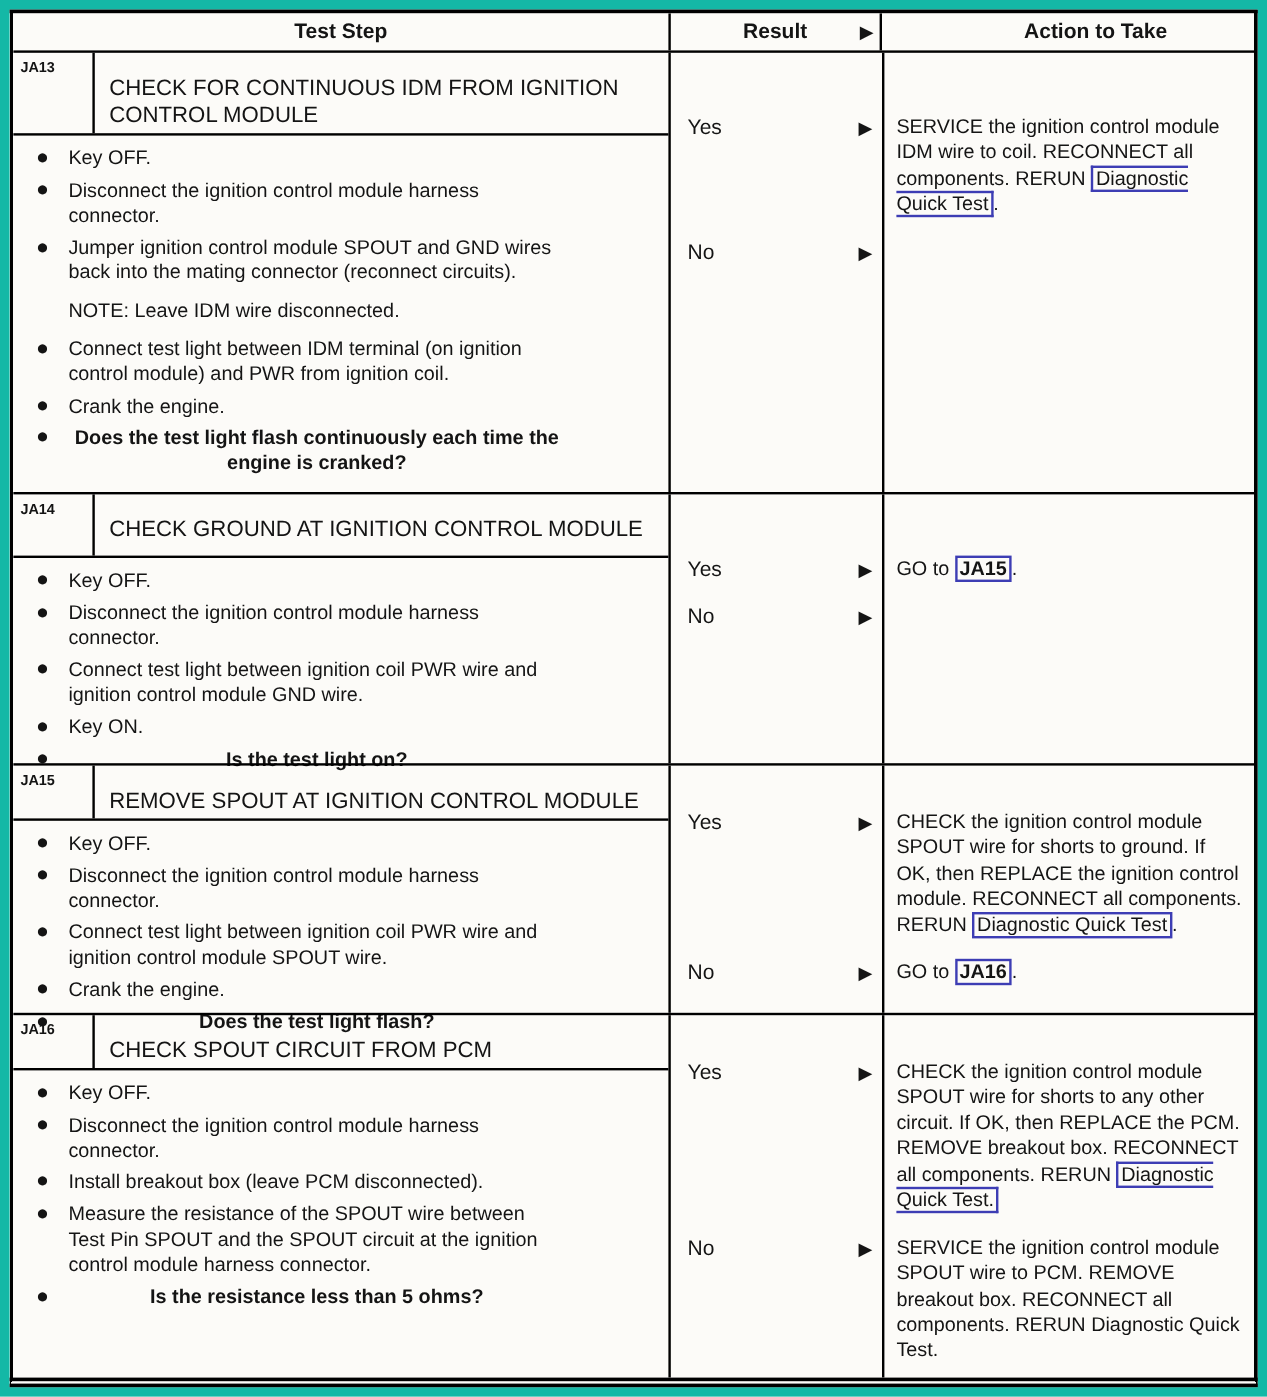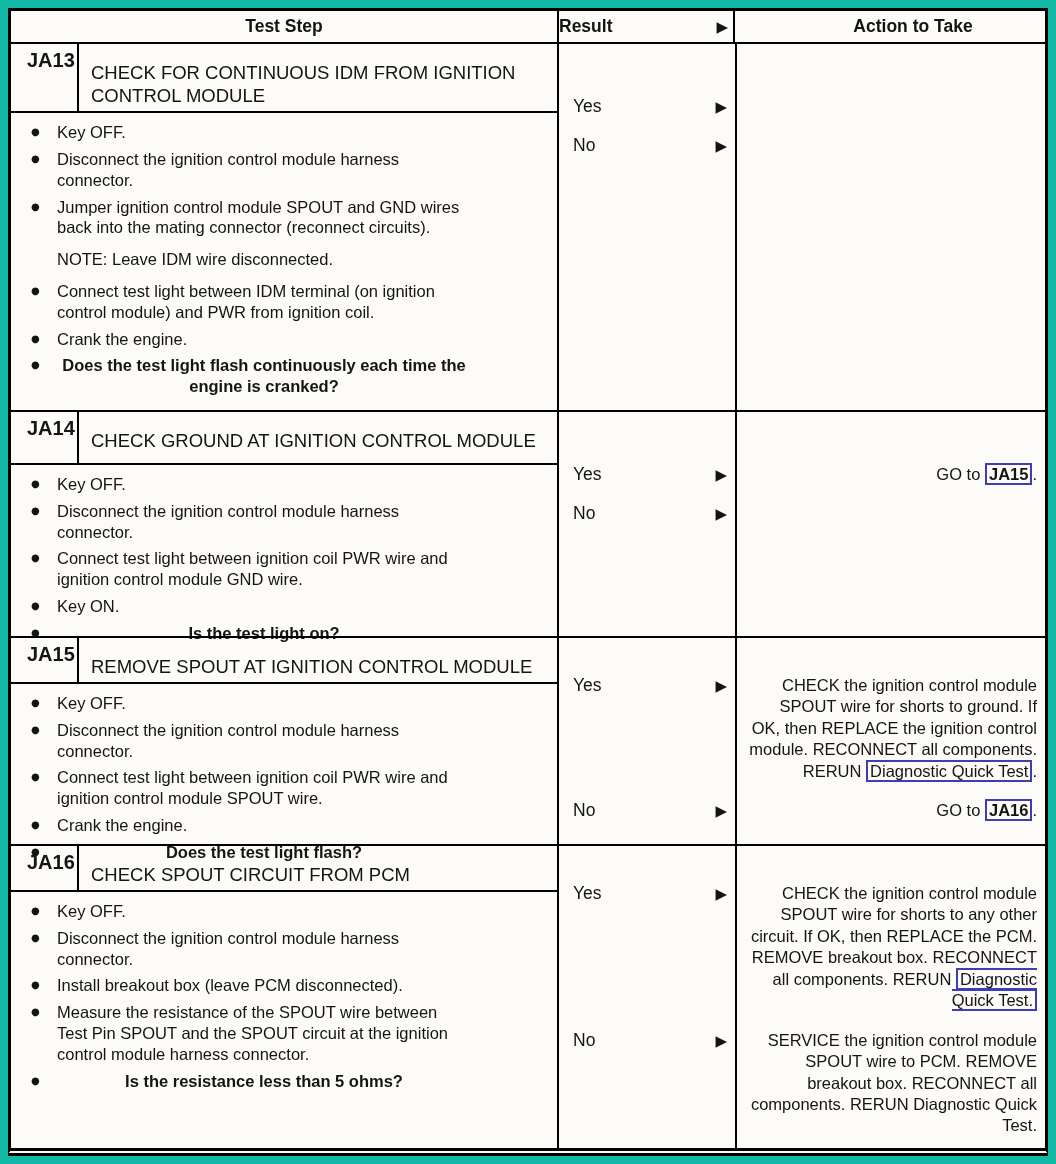--- a/index.html
+++ b/index.html
@@ -16,51 +16,51 @@
     border: 3px solid #000;
     border-bottom: 8px double #000;
     display: flex; flex-direction: column;
     overflow: hidden;
     background: #fcfbf8;
   }
 
   
   .header-row { display: flex; align-items: stretch; min-height: 31px; font-weight: 700; font-size: 17.5px; }
   .h-step { width: 548px; flex: 0 0 548px; border-right: 2px solid #000; display: flex; align-items: center; justify-content: center; }
-  .h-result { width: 176px; flex: 0 0 176px; border-right: 2px solid #000; position: relative; display: flex; align-items: center; }
+  .h-result { width: 176px; flex: 0 0 176px; border-right: 2px solid #000; position: relative; display: flex; align-items: center; justify-content: center; }
   .h-arrow { position: absolute; right: 5px; top: 50%; transform: translateY(-50%); font-size: 15px; font-weight: 400; font-family: "DejaVu Sans", sans-serif; }
   .h-action { flex: 1; display: flex; align-items: center; justify-content: center; padding-left: 46px; }
 
   
   .test { display: flex; border-top: 2px solid #000; }
   .test:last-child { flex: 1 0 auto; }
   .t-ja13 { min-height: 368px; }
   .t-ja14 { min-height: 226px; }
   .t-ja15 { min-height: 208px; }
 
   .step-col { width: 548px; flex: 0 0 548px; border-right: 2px solid #000; }
   .title-row { display: flex; border-bottom: 2px solid #000; }
   .tall .title-row { min-height: 53px; }
   .short .title-row { min-height: 31px; }
-  .test-id { width: 68px; flex: 0 0 68px; border-right: 2px solid #000; font-weight: 700; font-size: 20px; padding: 5px 0 0 16px; }
+  .test-id { width: 68px; flex: 0 0 68px; border-right: 2px solid #000; font-weight: 700; font-size: 12px; padding: 5px 0 0 6px; }
   .test-title { flex: 1; font-size: 18.5px; line-height: 1.25; padding: 5px 6px 4px 12px; max-width: 470px; margin-top: 12px; }
 
   .steps { padding: 9px 86px 10px 20px; }
   .step-item { display: flex; margin-bottom: 6px; font-size: 16.5px; line-height: 1.26; }
   .dot { width: 26px; flex: 0 0 26px; font-size: 10px; padding-top: 4px; font-family: "DejaVu Sans", sans-serif; }
   .step-text { flex: 1; }
   .q .step-text { font-weight: 700; text-align: center; }
   .note { margin: 11px 0 11px 0; }
   .note .step-text { padding-left: 26px; }
 
   .outcome-area { flex: 1; position: relative; }
   .vline { position: absolute; left: 176px; top: 0; bottom: 0; width: 2px; background: #000; }
   .outcomes { padding: 52px 0 8px 0; }
   .short .outcomes { padding-top: 37px; }
-  .outcome { display: flex; margin-bottom: 18px; text-align: right; }
+  .outcome { display: flex; margin-bottom: 18px; }
   .result-cell { width: 176px; flex: 0 0 176px; display: flex; justify-content: space-between; align-items: flex-start; padding: 0 8px 0 14px; font-size: 17.5px; }
   .result-arrow { font-size: 15px; font-family: "DejaVu Sans", sans-serif; padding-top: 2px; }
   .action-cell { flex: 1; padding: 0 8px 0 12px; font-size: 16.5px; line-height: 1.3; }
   .boxed { border: 2px solid #3d3db4; padding: 0 2px; }
   .boxed.bold { font-weight: 700; }
 </style>
 </head>
 <body>
 
 <div class="page">
@@ -112,20 +112,21 @@
         </div>
       </div>
       <div class="outcome-area">
         <div class="vline"></div>
         <div class="outcomes">
           <div class="outcome">
             <div class="result-cell">
               <span>Yes</span>
               <span class="result-arrow">▶</span>
             </div>
+            <div class="action-cell"><span>SERVICE the ignition control module IDM wire to coil. RECONNECT all components. RERUN </span><span class="boxed">Diagnostic Quick Test</span><span>.</span></div>
           </div>
           <div class="outcome">
             <div class="result-cell">
               <span>No</span>
               <span class="result-arrow">▶</span>
             </div>
           </div>
         </div>
       </div>
     </section>

